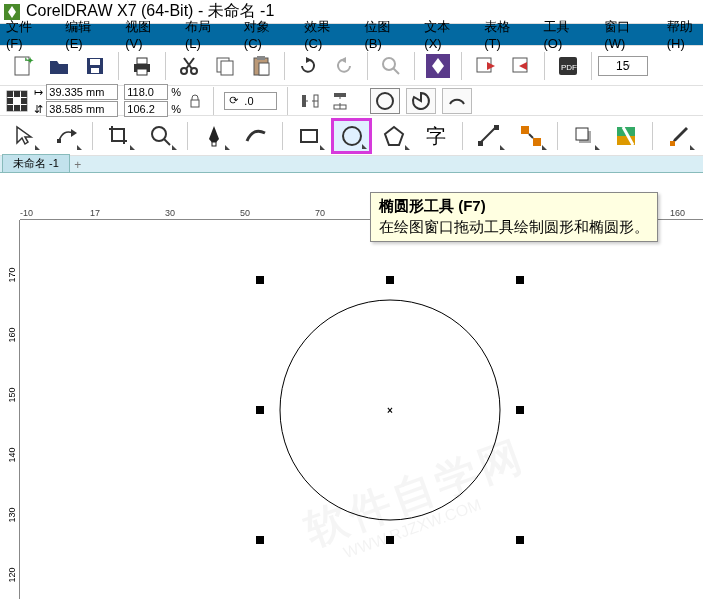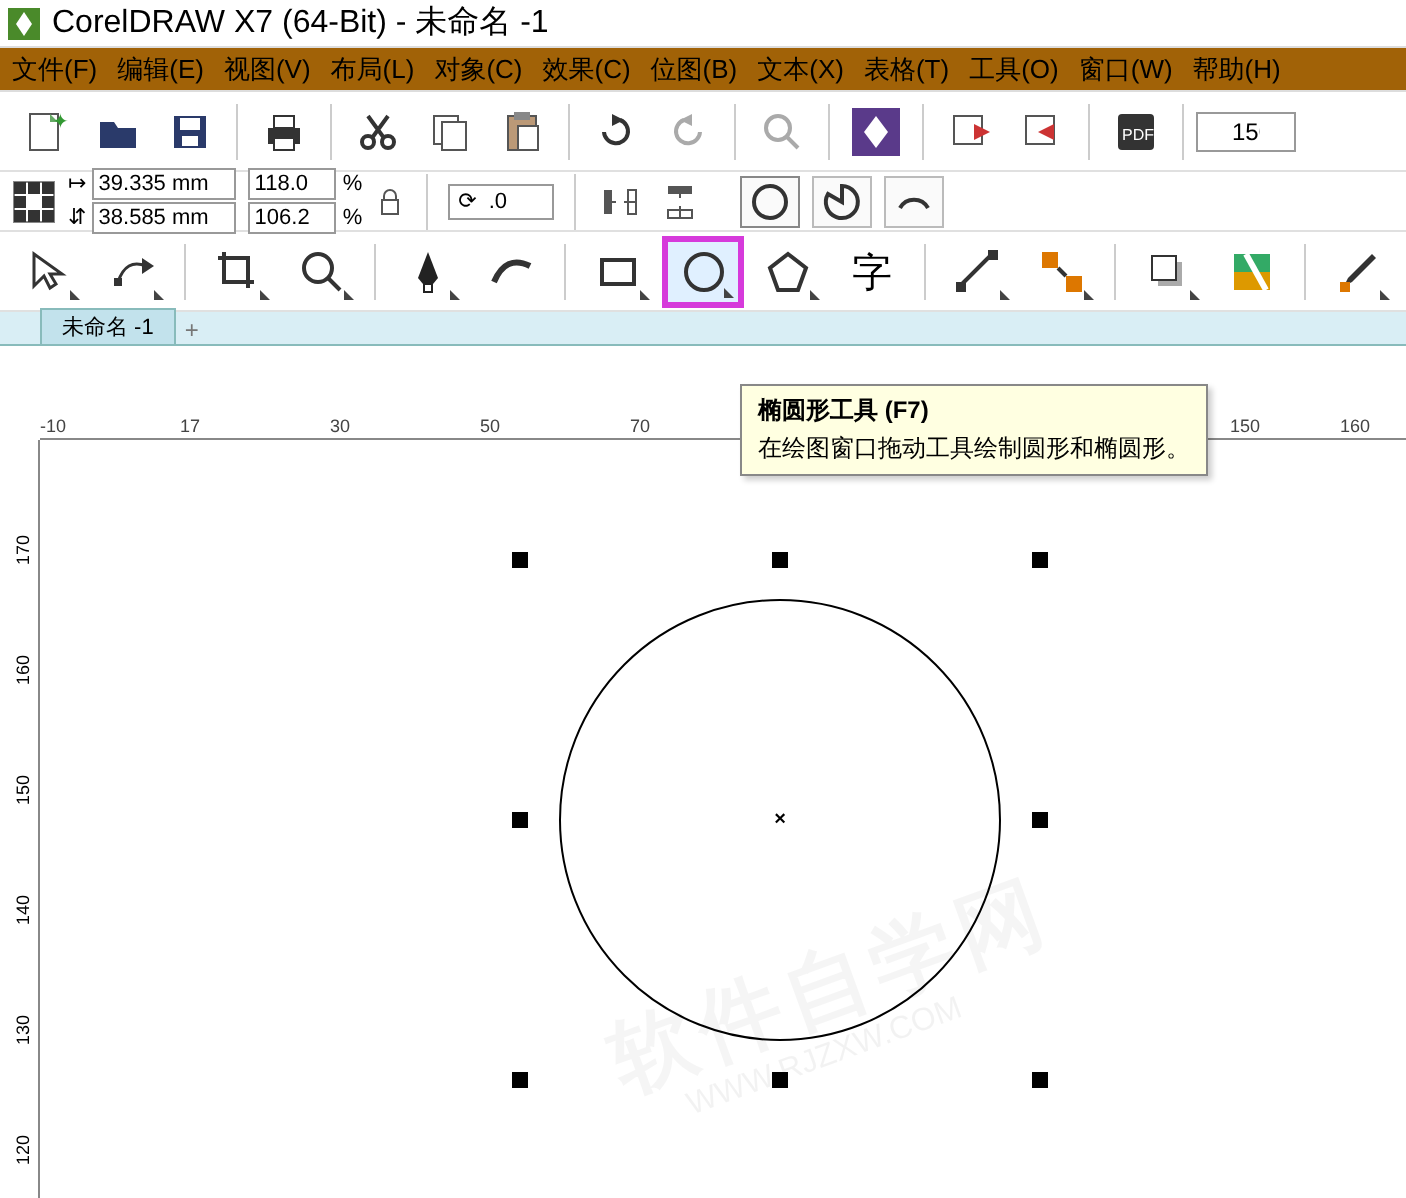--- a/index.html
+++ b/index.html
@@ -2,21 +2,21 @@
 <html><head>
 <meta charset="utf-8">
 <style>
 * { box-sizing: border-box; margin: 0; padding: 0; }
 body { width: 703px; height: 599px; font-family: Tahoma, "Microsoft YaHei", sans-serif; font-size: 12px; background: #f5f5f5; overflow: hidden; position: relative; }
 
 .titlebar { height: 24px; background: #fff; border-bottom: 1px solid #ddd; display: flex; align-items: center; padding: 0 4px; }
 .titlebar .logo { width: 16px; height: 16px; margin-right: 6px; }
 .titlebar .title { font-size: 16px; }
 
-.menubar { height: 22px; background: #a16207; border-bottom: 1px solid #ddd; display: flex; align-items: center; padding: 0 6px; gap: 10px; }
+.menubar { height: 22px; background: #0369a1; border-bottom: 1px solid #ddd; display: flex; align-items: center; padding: 0 6px; gap: 30px; }
 .menubar .menu-item { font-size: 13px; cursor: default; }
 
 .toolbar1 { height: 40px; background: #fff; border-bottom: 1px solid #e0e0e0; display: flex; align-items: center; padding: 0 6px; gap: 2px; }
 .tool-btn { width: 34px; height: 32px; display: flex; align-items: center; justify-content: center; border: 1px solid transparent; }
 .sep { width: 1px; height: 28px; background: #ccc; margin: 0 4px; }
 .zoom-box { width: 50px; height: 20px; border: 1px solid #999; font-size: 12px; padding: 0 17px; }
 
 .prop-bar { height: 30px; background: #fff; border-bottom: 1px solid #e0e0e0; display: flex; align-items: center; padding: 0 6px; gap: 6px; font-size: 11px; }
 .prop-bar input { width: 72px; height: 16px; font-size: 11px; border: 1px solid #999; padding: 0 2px; }
 .prop-bar input.small { width: 44px; }
@@ -28,24 +28,24 @@
 .shape-btns { display: flex; gap: 6px; margin-left: 12px; }
 .shape-btn { width: 30px; height: 26px; display: flex; align-items: center; justify-content: center; border: 1px solid #bbb; background: #fafafa; }
 .shape-btn.active { border-color: #888; }
 
 .toolbox { height: 40px; background: #fff; border-bottom: 1px solid #e0e0e0; display: flex; align-items: center; padding: 0 4px; gap: 2px; }
 .tx-btn { width: 42px; height: 36px; display: flex; align-items: center; justify-content: center; position: relative; border: 2px solid transparent; }
 .tx-btn.highlighted { border: 3px solid #d63adb; background: #e0f0ff; }
 .tx-btn .flyout { position: absolute; right: 2px; bottom: 2px; width: 0; height: 0; border-left: 5px solid #444; border-top: 5px solid transparent; }
 
 .tabstrip { height: 17px; background: #d9eef5; border-bottom: 1px solid #8bb; display: flex; align-items: end; }
-.tab { padding: 1px 10px; font-size: 11px; background: #c2e2ec; border: 1px solid #8bb; border-bottom: none; margin-left: 20px; }
+.tab { padding: 1px 10px; font-size: 11px; background: #c2e2ec; border: 1px solid #8bb; border-bottom: none; margin-left: 2px; }
 .tab-plus { width: 16px; display: flex; align-items: center; justify-content: center; color: #777; }
 
-.tooltip { position: absolute; left: 370px; top: 192px; background: #ffffe1; border: 1px solid #888; padding: 4px 8px; font-size: 12px; box-shadow: 2px 2px 3px rgba(0,0,0,.2); z-index: 50; }
+.tooltip { position: absolute; left: 370px; top: 192px; background: #ffffe1; border: 1px solid #888; padding: 4px 8px; font-size: 15px; box-shadow: 2px 2px 3px rgba(0,0,0,.2); z-index: 50; }
 .tooltip .tt-title { font-weight: bold; margin-bottom: 2px; }
 
 .workspace { position: absolute; top: 173px; left: 0; right: 0; bottom: 0; background: #fff; text-align: center; }
 .ruler-h { position: absolute; top: 35px; left: 20px; right: 0; height: 12px; background: #fff; border-bottom: 1px solid #888; font-size: 9px; color: #444; }
 .ruler-h .tick { position: absolute; top: 0; font-size: 9px; }
 .ruler-v { position: absolute; left: 6px; top: 47px; bottom: 0; width: 14px; background: #fff; border-right: 1px solid #888; }
 .ruler-v .tick { position: absolute; left: -2px; font-size: 9px; transform: rotate(-90deg); }
 .canvas-area { position: absolute; left: 20px; top: 47px; right: 0; bottom: 0; background: #fff; }
 
 .ellipse-sel { position: absolute; left: 240px; top: 60px; width: 260px; height: 260px; }

